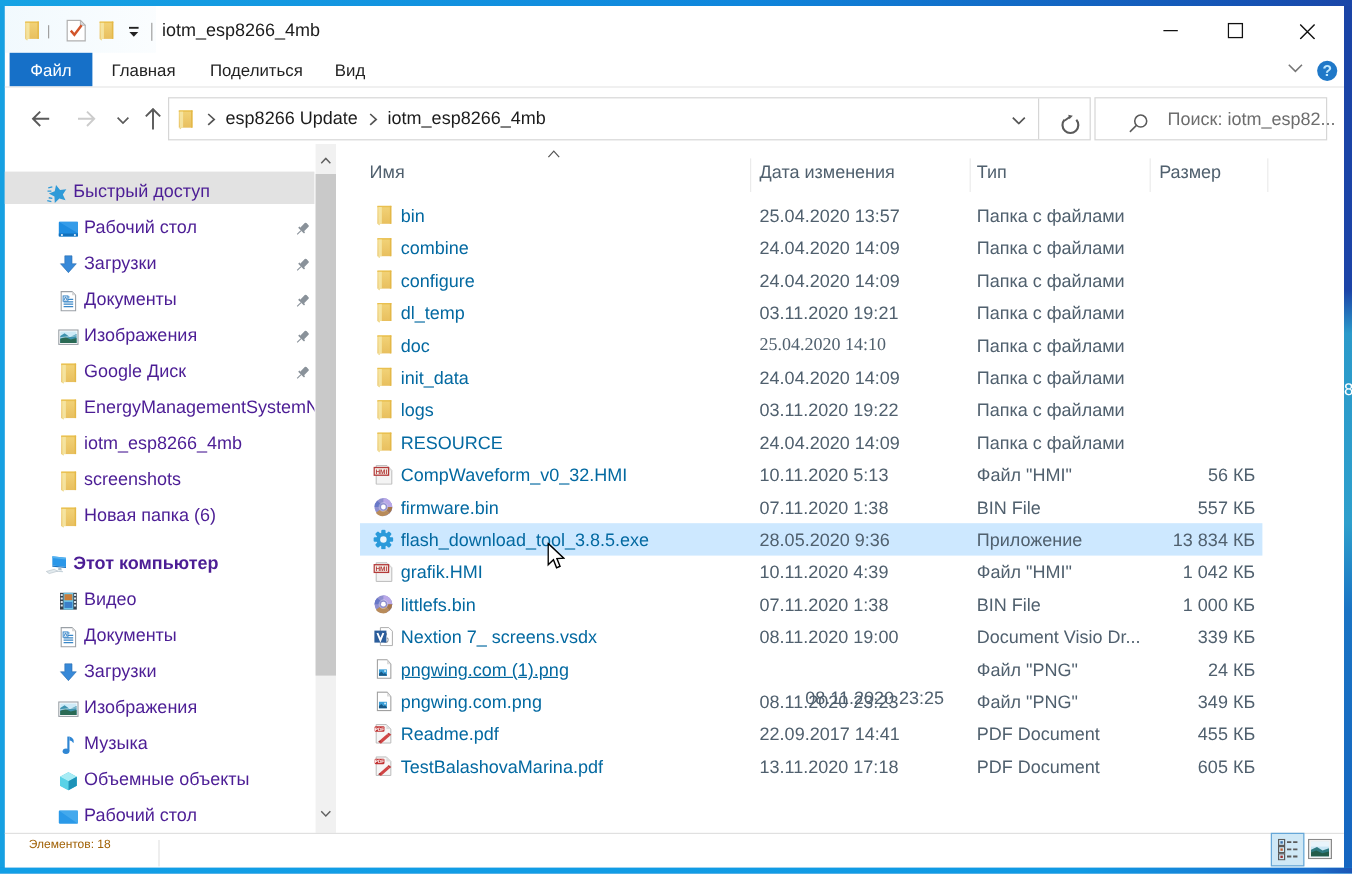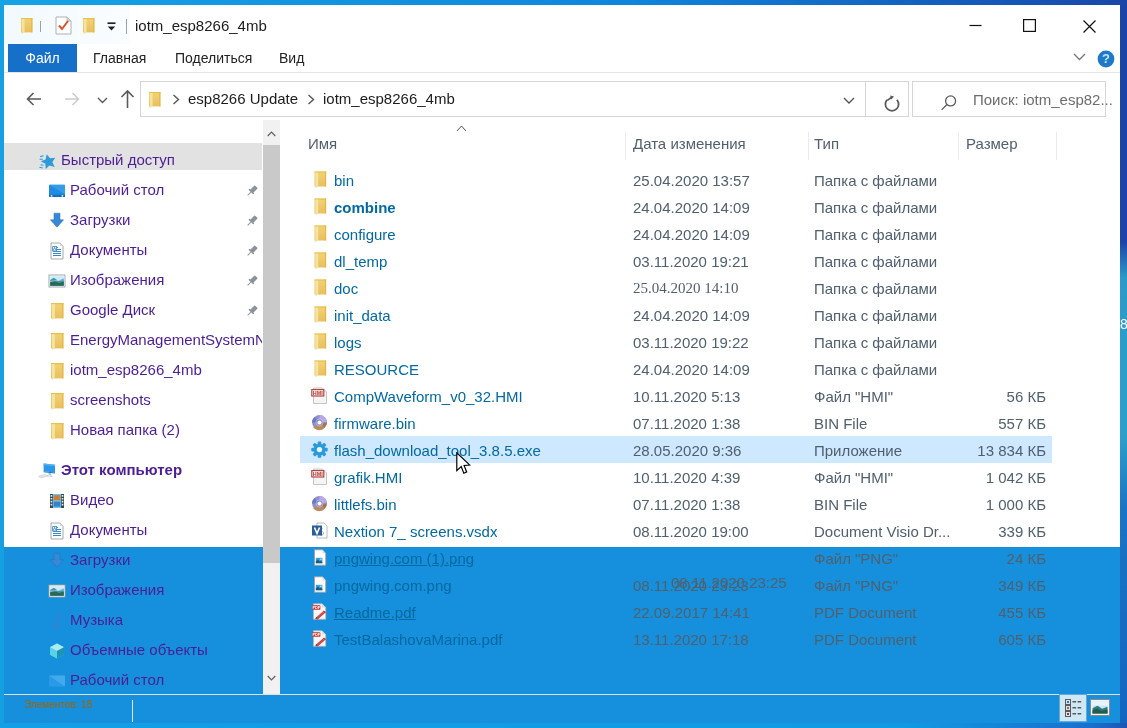--- a/index.html
+++ b/index.html
@@ -8,21 +8,21 @@
   .abs { position:absolute; }
   .t { white-space:nowrap; }
   #desk-top { left:0; top:0; width:1127px; height:5px;
       background:linear-gradient(90deg,#16a3e4 0%,#0f86dc 55%,#1553b4 92%,#1a46a8 100%); }
   #desk-left { left:0; top:5px; width:4px; height:718px; background:#16a0e2; }
   #desk-right { left:1120px; top:5px; width:7px; height:718px;
       background:linear-gradient(180deg,#1a44a6 0%,#1c44a8 33%,#2b9aca 38%,#2e9fcc 60%,#1a74c4 70%,#1565c0 100%); }
   #desk-bottom { left:0; top:723px; width:1127px; height:5px;
       background:linear-gradient(90deg,#129fe6 0%,#109ae4 80%,#1a6ecc 97%,#1c55b4 100%); }
   #desk-icon-text { left:1120px; top:316px; width:14px; height:16px; color:#fff; font-size:14px; overflow:hidden; }
-  #win { left:4px; top:5px; width:1116px; height:542px; background:#fff; }
+  #win { left:4px; top:5px; width:1116px; height:718px; background:#fff; }
 
   #title-text { left:131px; top:12px; font-size:15px; color:#1c1c1c; }
   .qsep { width:1px; background:#a0a0a0; }
 
   #tab-file { left:4px; top:39px; width:69px; height:28px; background:#1670c8;
       color:#fff; font-size:14px; text-align:center; line-height:28px; }
   .tab { top:39px; height:28px; font-size:14px; color:#222; line-height:28px; }
   #ribbon-line { left:0; top:67px; width:1116px; height:1px; background:#e6e6e6; }
 
   #addr-box { left:136px; top:76px; width:769px; height:36px; border:1px solid #d6d6d6; background:#fff; }
@@ -197,21 +197,21 @@
         <use href="#s-fold"></use>
       </svg>
       <div class="abs si t" style="left:66px;top:356px;max-width:192px;overflow:hidden;">iotm_esp8266_4mb</div>
       <svg class="abs" style="left:44px;top:387px" width="18" height="18" viewBox="0 0 18 18">
         <use href="#s-fold"></use>
       </svg>
       <div class="abs si t" style="left:66px;top:386px;max-width:192px;overflow:hidden;">screenshots</div>
       <svg class="abs" style="left:44px;top:417px" width="18" height="18" viewBox="0 0 18 18">
         <use href="#s-fold"></use>
       </svg>
-      <div class="abs si t" style="left:66px;top:416px;max-width:192px;overflow:hidden;">Новая папка (2)</div>
+      <div class="abs si t" style="left:66px;top:416px;max-width:192px;overflow:hidden;">Новая папка (6)</div>
       <svg class="abs" style="left:34px;top:457px" width="18" height="18" viewBox="0 0 18 18">
         <use href="#s-pc"></use>
       </svg>
       <div class="abs si t" style="left:57px;top:456px;max-width:201px;overflow:hidden;font-weight:bold;">Этот компьютер</div>
       <svg class="abs" style="left:44px;top:487px" width="18" height="18" viewBox="0 0 18 18">
         <use href="#s-vid"></use>
       </svg>
       <div class="abs si t" style="left:66px;top:486px;max-width:192px;overflow:hidden;">Видео</div>
       <svg class="abs" style="left:44px;top:517px" width="18" height="18" viewBox="0 0 18 18">
         <use href="#s-doc"></use>
@@ -254,21 +254,21 @@
   <div id="file-rows">
       <svg class="abs" style="left:307px;top:166px" width="17" height="17" viewBox="0 0 17 17">
         <use href="#s-lfold"></use>
       </svg>
       <div class="abs fname t" style="left:330px;top:167px;">bin</div>
       <div class="abs fmeta t" style="left:629px;top:167px;">25.04.2020 13:57</div>
       <div class="abs fmeta t" style="left:810px;top:167px;">Папка с файлами</div>
       <svg class="abs" style="left:307px;top:193px" width="17" height="17" viewBox="0 0 17 17">
         <use href="#s-lfold"></use>
       </svg>
-      <div class="abs fname t" style="left:330px;top:194px;font-weight:bold;">combine</div>
+      <div class="abs fname t" style="left:330px;top:194px;">combine</div>
       <div class="abs fmeta t" style="left:629px;top:194px;">24.04.2020 14:09</div>
       <div class="abs fmeta t" style="left:810px;top:194px;">Папка с файлами</div>
       <svg class="abs" style="left:307px;top:220px" width="17" height="17" viewBox="0 0 17 17">
         <use href="#s-lfold"></use>
       </svg>
       <div class="abs fname t" style="left:330px;top:221px;">configure</div>
       <div class="abs fmeta t" style="left:629px;top:221px;">24.04.2020 14:09</div>
       <div class="abs fmeta t" style="left:810px;top:221px;">Папка с файлами</div>
       <svg class="abs" style="left:307px;top:247px" width="17" height="17" viewBox="0 0 17 17">
         <use href="#s-lfold"></use>
@@ -352,21 +352,21 @@
       <svg class="abs" style="left:307px;top:571px" width="17" height="17" viewBox="0 0 17 17">
         <use href="#s-png"></use>
       </svg>
       <div class="abs fname t" style="left:330px;top:572px;">pngwing.com.png</div>
       <div class="abs fmeta t" style="left:629px;top:572px;">08.11.2020 23:23</div>
       <div class="abs fmeta t" style="left:810px;top:572px;">Файл "PNG"</div>
       <div class="abs fsize t" style="left:900px;top:572px;">349 КБ</div>
       <svg class="abs" style="left:307px;top:598px" width="17" height="17" viewBox="0 0 17 17">
         <use href="#s-pdf"></use>
       </svg>
-      <div class="abs fname t" style="left:330px;top:599px;text-decoration:underline;">Readme.pdf</div>
+      <div class="abs fname t" style="left:330px;top:599px;">Readme.pdf</div>
       <div class="abs fmeta t" style="left:629px;top:599px;">22.09.2017 14:41</div>
       <div class="abs fmeta t" style="left:810px;top:599px;">PDF Document</div>
       <div class="abs fsize t" style="left:900px;top:599px;">455 КБ</div>
       <svg class="abs" style="left:307px;top:625px" width="17" height="17" viewBox="0 0 17 17">
         <use href="#s-pdf"></use>
       </svg>
       <div class="abs fname t" style="left:330px;top:626px;">TestBalashovaMarina.pdf</div>
       <div class="abs fmeta t" style="left:629px;top:626px;">13.11.2020 17:18</div>
       <div class="abs fmeta t" style="left:810px;top:626px;">PDF Document</div>
       <div class="abs fsize t" style="left:900px;top:626px;">605 КБ</div>

